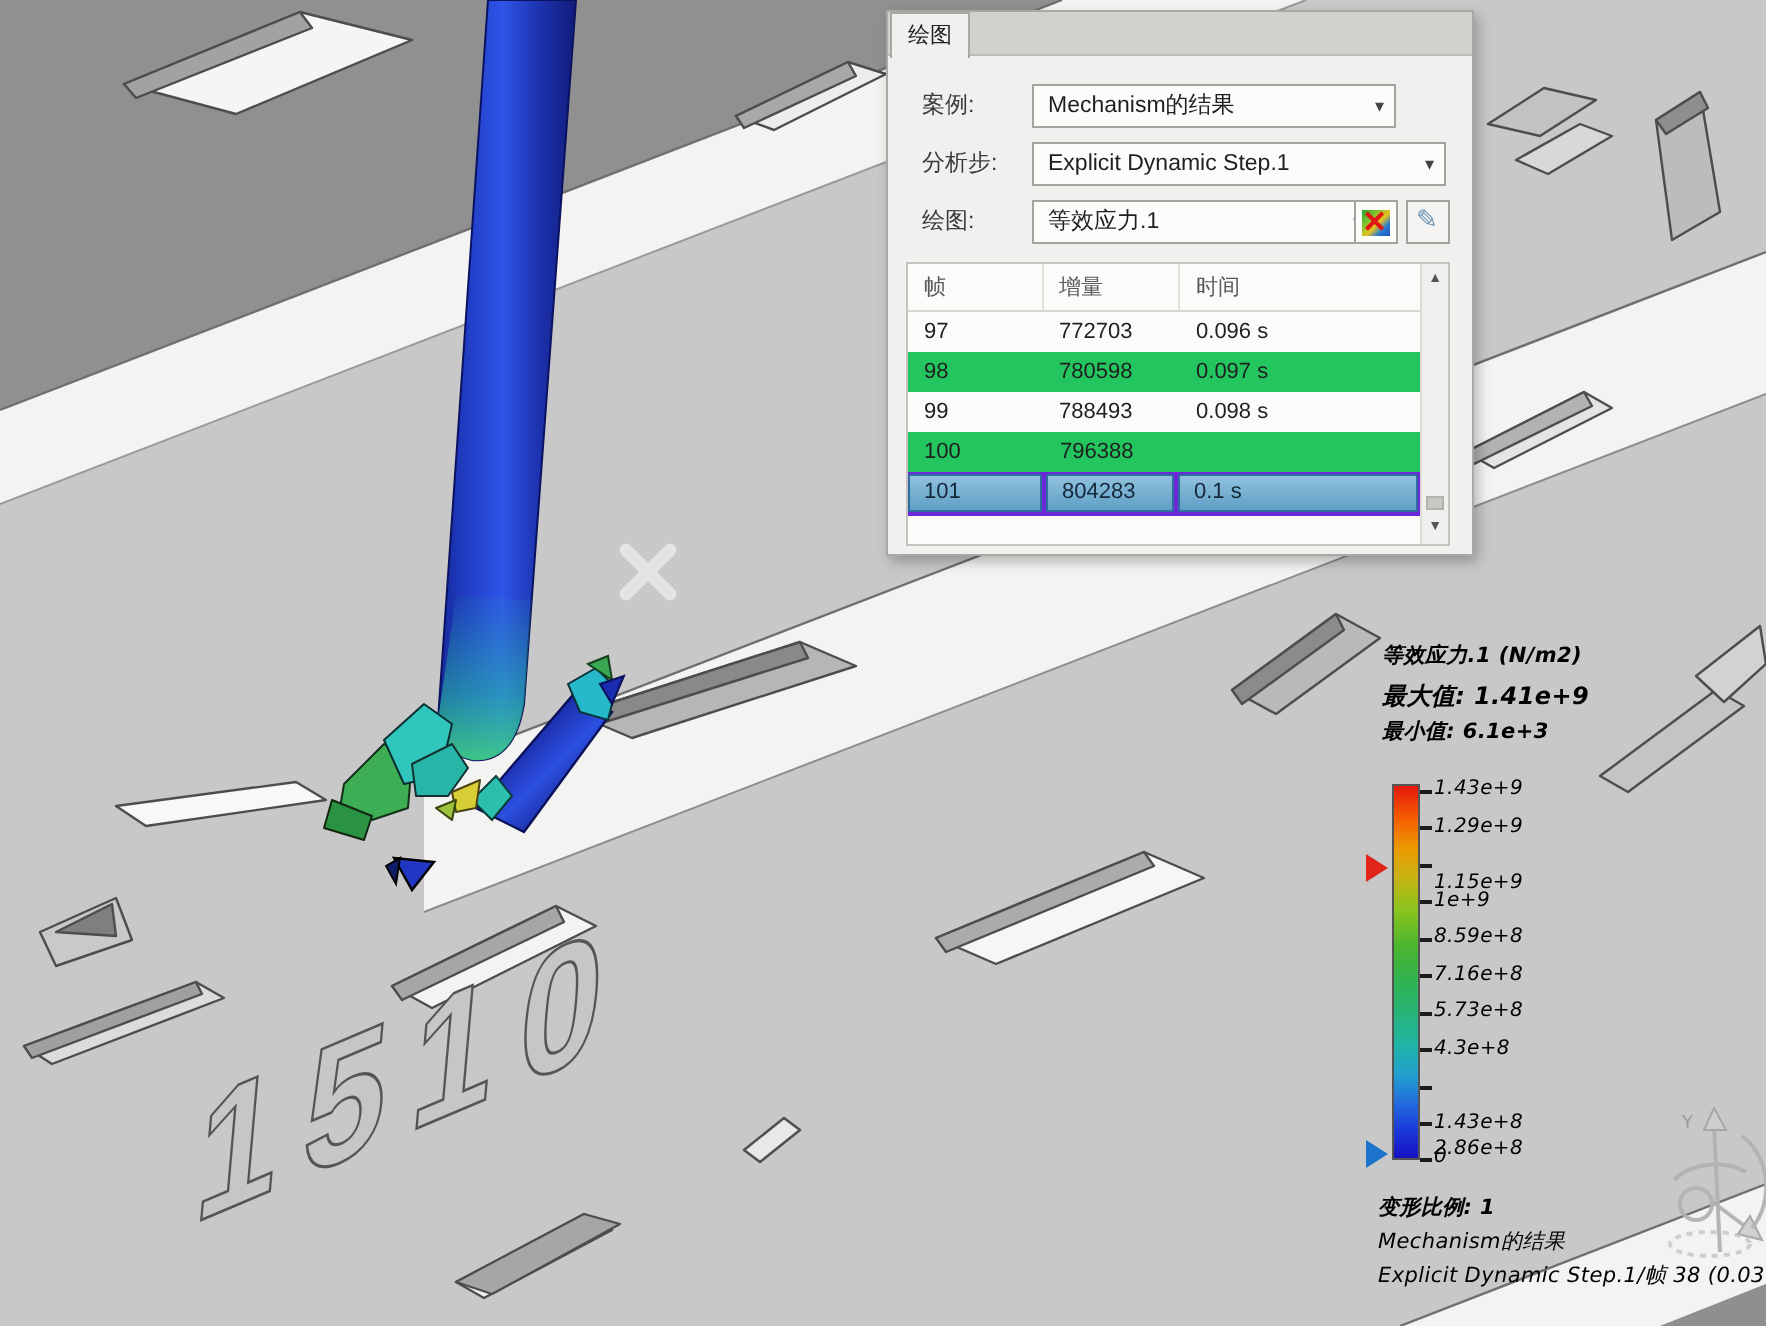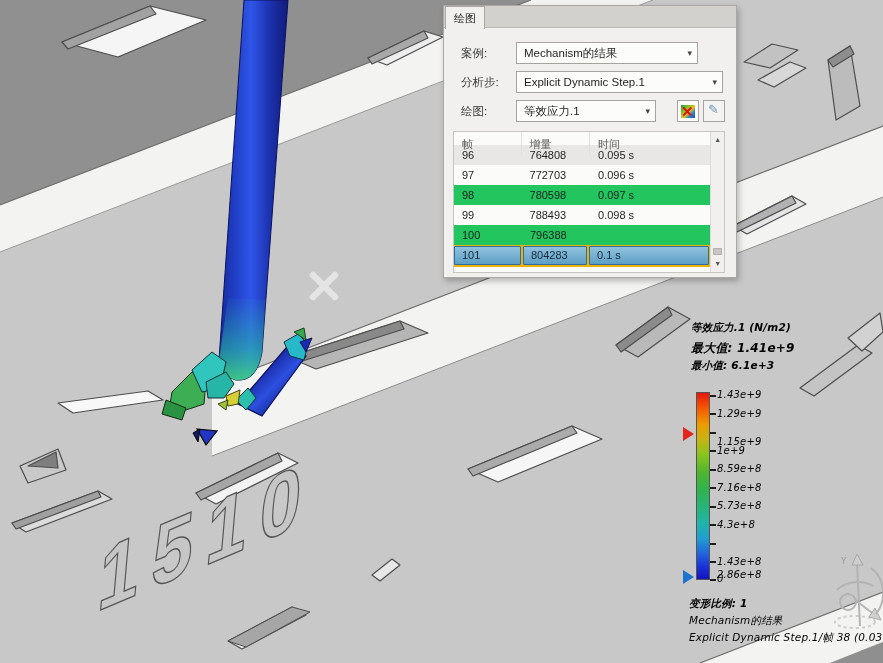--- a/index.html
+++ b/index.html
@@ -51,21 +51,21 @@
     border:1px solid #c6c4c1; display:flex; }
   #ftable-main { width:258px; overflow:hidden; }
   #thead { display:flex; height:24px; border-bottom:1px solid #d8d6d3; color:#5a5a5a; font-size:11px; }
   #thead .hc { line-height:24px; padding-left:8px; border-right:1px solid #e2e0dd; }
   .hc.c1 { width:68px; } .hc.c2 { width:69px; } .hc.c3 { width:121px; border-right:none !important; }
   .trow { display:flex; height:20px; font-size:11px; color:#1f1f1f; }
   .trow .tc { line-height:20px; padding-left:8px; }
   .tc.c1 { width:68px; } .tc.c2 { width:69px; } .tc.c3 { width:121px; }
   .trow.alt { background:#22c55e; }
   .trow.clip { margin-top:-11px; background:#e9e7e5; }
-  .trow.selected { height:22px; padding-top:1px; background:#eab308; }
+  .trow.selected { height:22px; padding-top:1px; background:#6d28d9; }
   .selcell { height:19px; margin-right:2px; border:1px solid #2d6da0; border-radius:1px;
     background:linear-gradient(180deg,#90c2dd 0%,#5f9fc6 100%); line-height:17px; padding-left:7px;
     color:#14283a; }
   .selcell.c1 { width:67px; } .selcell.c2 { width:64px; } .selcell.c3 { width:120px; margin-right:0; }
   #vscroll { width:14px; background:#f1f0ee; border-left:1px solid #dddbd8; position:relative; }
   .sarrow { position:absolute; left:0; width:13px; text-align:center; font-size:7px; color:#555;
     height:12px; line-height:12px; cursor:default; }
   #sarrow-up { top:2px; } #sarrow-down { bottom:2px; }
   #sthumb { position:absolute; left:2px; bottom:17px; width:9px; height:7px; background:#c9c7c4;
     border:1px solid #b3b1ae; }
@@ -270,45 +270,40 @@
     <div class="frow" style="top:65px;">
       <span class="flabel">分析步:</span>
       <div class="fselect" style="left:72px; width:207px;">
         <span>Explicit Dynamic Step.1</span>
         <span class="arr">▾</span>
       </div>
     </div>
 
     <div class="frow" style="top:94px;">
       <span class="flabel">绘图:</span>
-      <div class="fselect" style="left:72px; width:140px;">
+      <div class="fselect" style="left:72px; width:171px;">
         <span>等效应力.1</span>
         <span class="arr">▾</span>
       </div>
       <div class="icon-btn" style="left:233px;">
         <span class="contour-glyph"></span>
         <span class="red-x">✕</span>
       </div>
       <div class="icon-btn" style="left:259px; background:#f4f3f1;">
         <span class="pencil-glyph">✎</span>
       </div>
     </div>
 
     <div id="ftable">
       <div id="ftable-main">
         <div id="thead">
           <span class="hc c1">帧</span>
           <span class="hc c2">增量</span>
           <span class="hc c3">时间</span>
         </div>
-        <div class="trow clip">
-          <span class="tc c1">96</span>
-          <span class="tc c2">764808</span>
-          <span class="tc c3">0.095 s</span>
-        </div>
         <div class="trow">
           <span class="tc c1">97</span>
           <span class="tc c2">772703</span>
           <span class="tc c3">0.096 s</span>
         </div>
         <div class="trow alt">
           <span class="tc c1">98</span>
           <span class="tc c2">780598</span>
           <span class="tc c3">0.097 s</span>
         </div>

